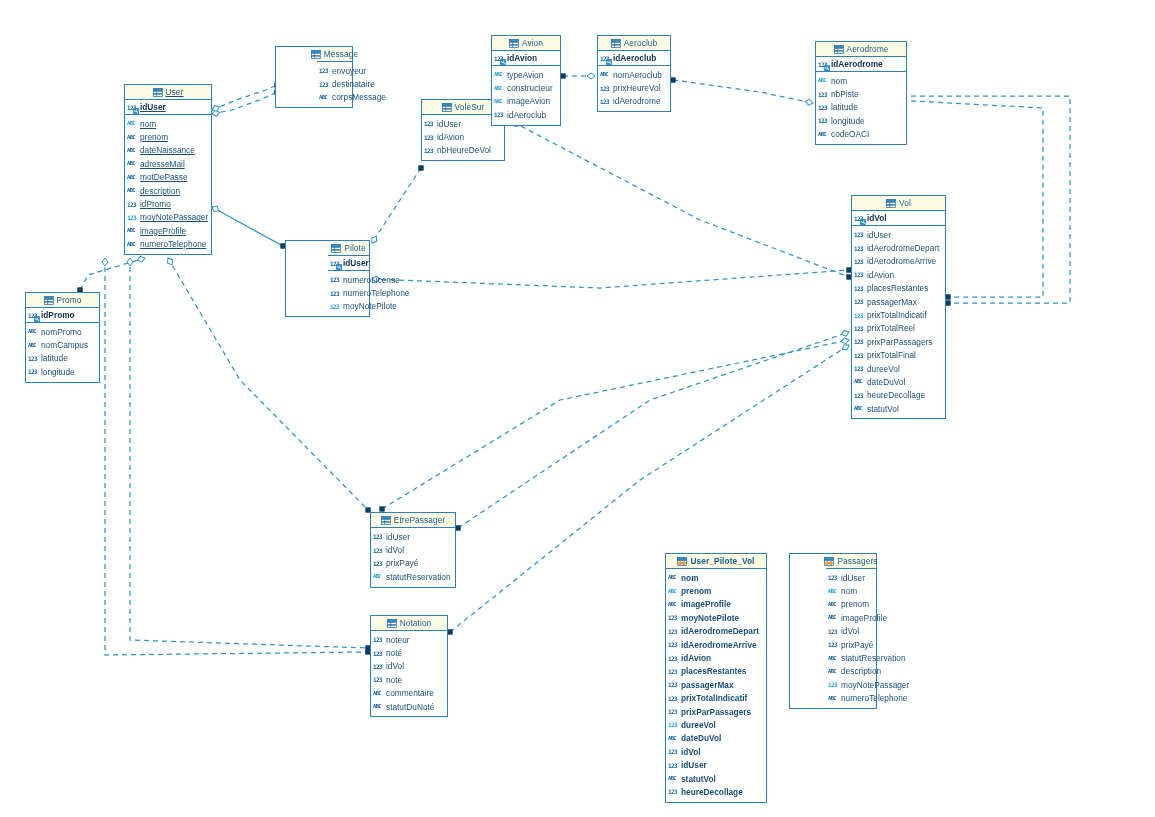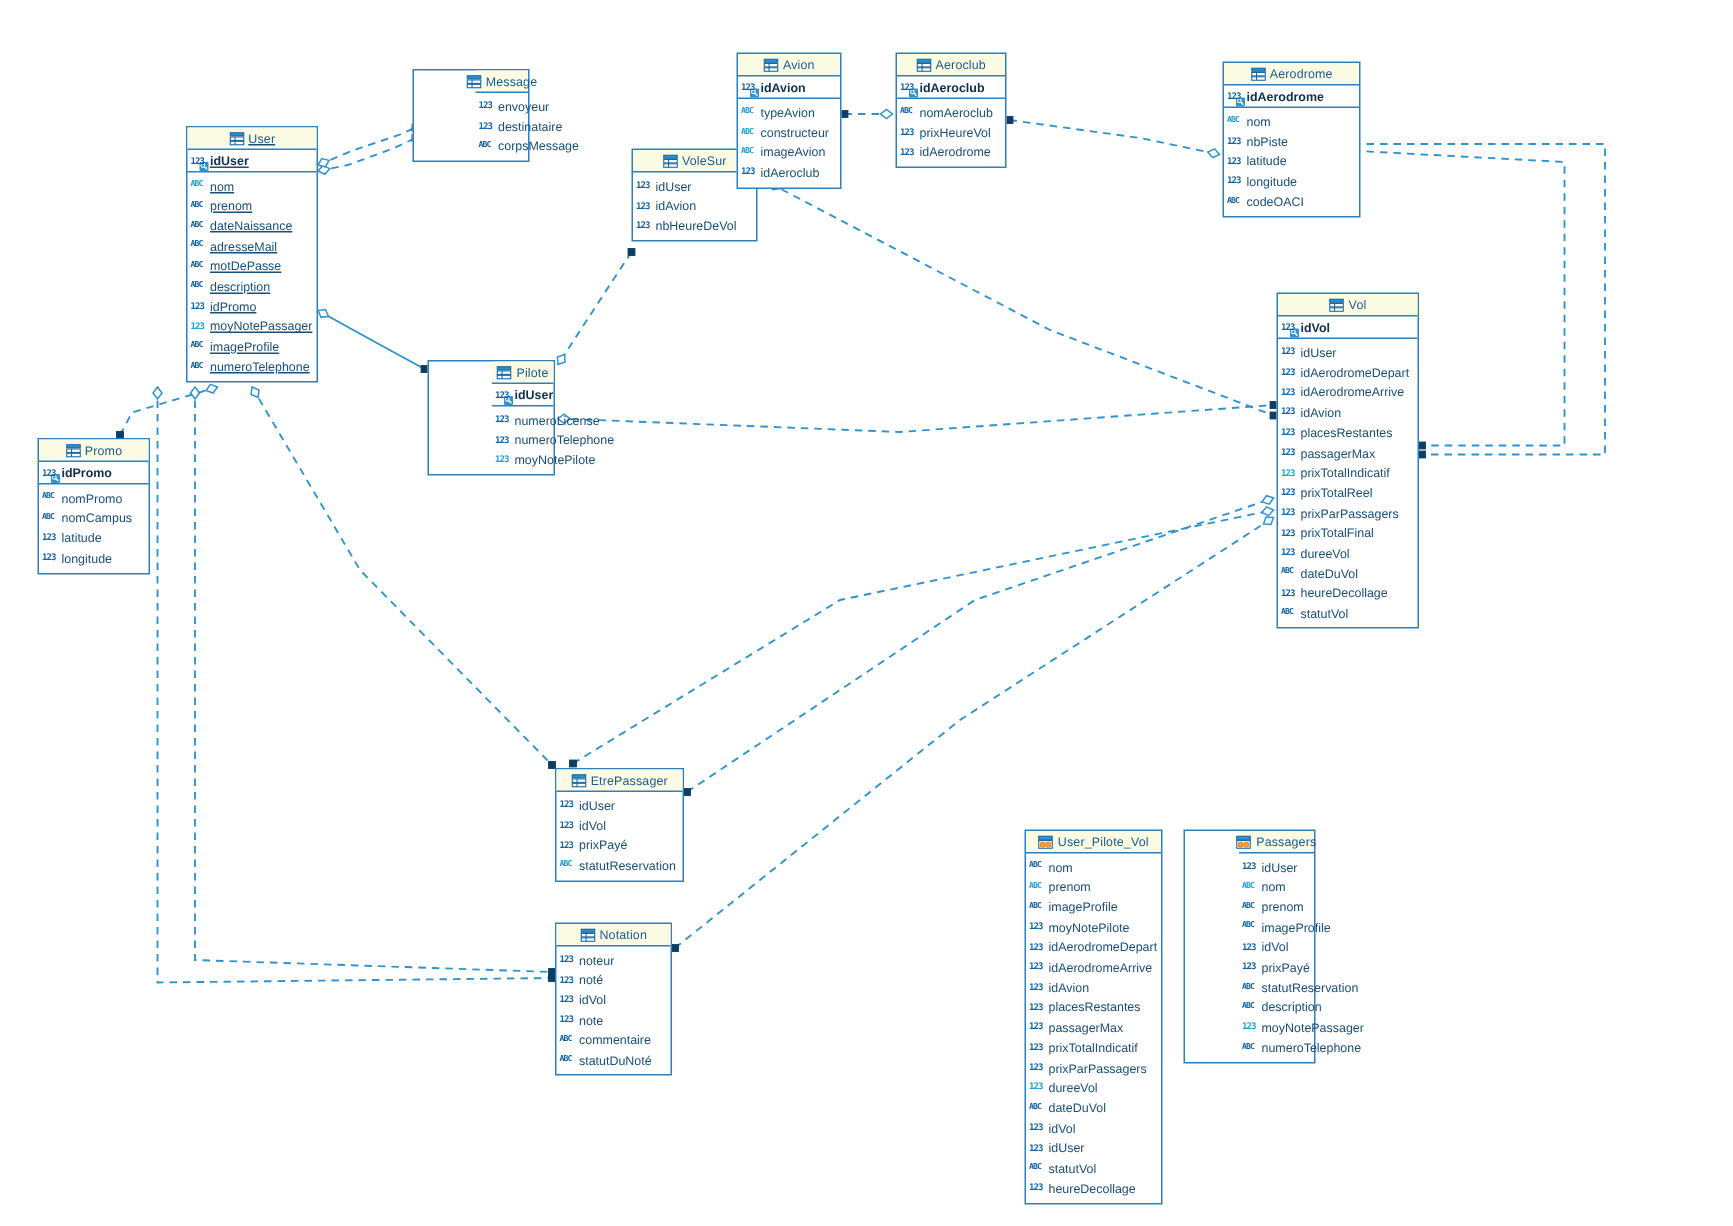--- a/index.html
+++ b/index.html
@@ -671,21 +671,21 @@
         <div class="frow">
           <span class="ic ic-str"></span>
           <span class="fname">commentaire</span>
         </div>
         <div class="frow">
           <span class="ic ic-str"></span>
           <span class="fname">statutDuNoté</span>
         </div>
       </div>
     </div>
-    <div class="entity" style="left: 683px; top: 553px; width: 92px;">
+    <div class="entity" style="left: 665px; top: 553px; width: 102px; font-weight: bold;">
       <div class="ent-head">
         <span class="ic-view">
           <svg width="10" height="9" viewBox="0 0 10 9">
             <rect x="0.5" y="0.5" width="9" height="2.4" fill="#2d93d0" stroke="#1464a5" stroke-width="0.7"></rect>
             <rect x="0.5" y="3.4" width="9" height="5.1" fill="#ffffff" stroke="#1464a5" stroke-width="0.7"></rect>
             <circle cx="3.1" cy="6.1" r="1.6" fill="#f6a23c" stroke="#e8821e" stroke-width="0.7"></circle>
             <circle cx="6.9" cy="6.1" r="1.6" fill="#f6a23c" stroke="#e8821e" stroke-width="0.7"></circle>
             <line x1="4.7" y1="6.1" x2="5.3" y2="6.1" stroke="#e8821e" stroke-width="0.8"></line>
           </svg>
         </span>

